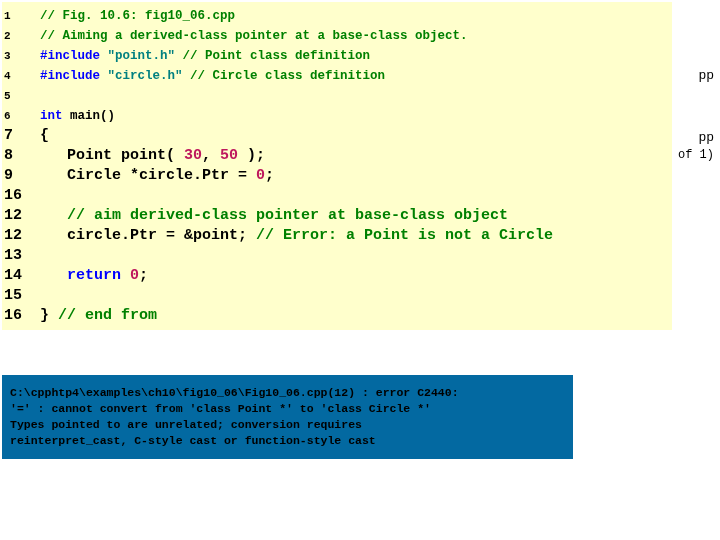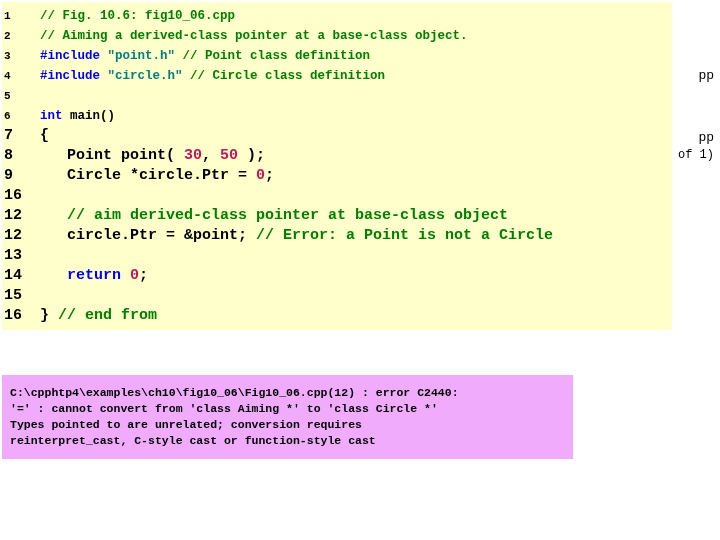--- a/index.html
+++ b/index.html
@@ -52,21 +52,21 @@
     font-weight: normal;
     color: #000;
     font-size: 13px;
     z-index: -0;
   }
   .error-box {
     position: absolute;
     left: 2px;
     top: 375px;
     width: 555px;
-    background: #f0abfc;
+    background: #0369a1;
     padding: 10px 8px 10px 8px;
     font-size: 11.5px;
     font-weight: bold;
     line-height: 16px;
   }
 </style>
 </head>
 <body>
 
 <div class="bg-text" style="top:68px;">pp</div>
@@ -107,16 +107,16 @@
       <div class="lg">&nbsp;&nbsp;&nbsp;circle.Ptr = &amp;point;  <span class="comment">// Error: a Point is not a Circle</span></div>
       <div class="lg">&nbsp;</div>
       <div class="lg">&nbsp;&nbsp;&nbsp;<span class="keyword">return</span> <span class="number">0</span>;</div>
       <div class="lg">&nbsp;</div>
       <div class="lg">} <span class="comment">// end from</span></div>
     </div>
 </div>
 
 <div class="error-box">
   <div>C:\cpphtp4\examples\ch10\fig10_06\Fig10_06.cpp(12) : error C2440:</div>
-  <div>'=' : cannot convert from 'class Aiming *' to 'class Circle *'</div>
+  <div>'=' : cannot convert from 'class Point *' to 'class Circle *'</div>
   <div>        Types pointed to are unrelated; conversion requires</div>
   <div>        reinterpret_cast, C-style cast or function-style cast</div>
 </div>
 
 </body></html>

